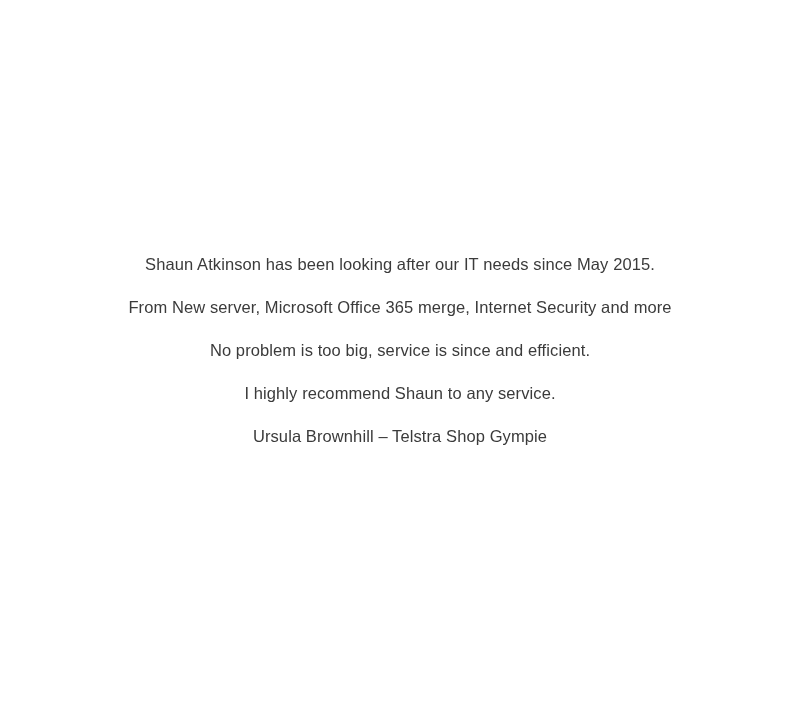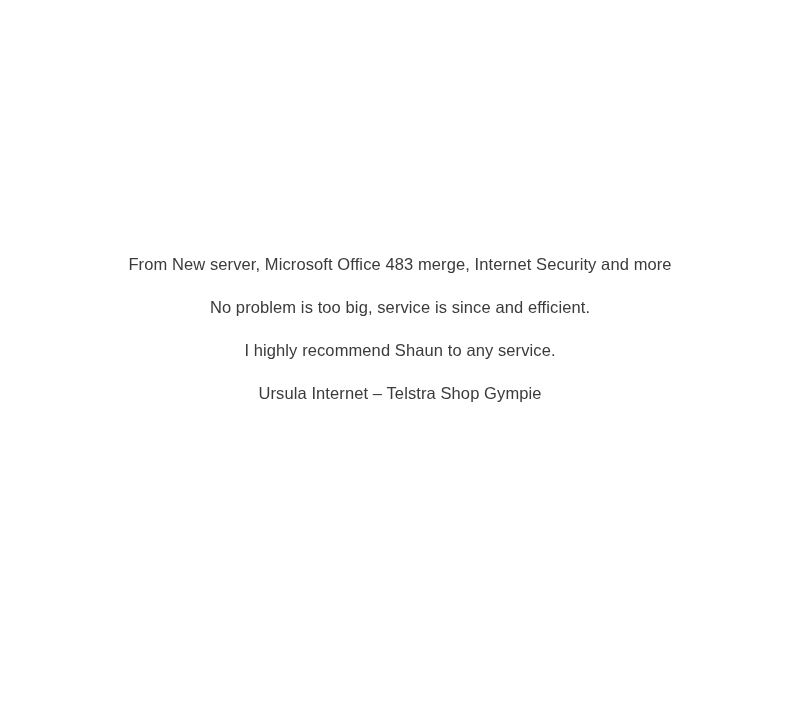--- a/index.html
+++ b/index.html
@@ -36,18 +36,19 @@
   }
   .testimonial-line.attribution {
     color: #3b3b3b;
   }
 </style>
 </head>
 <body>
 
 <div class="page">
   <div class="testimonial">
-    <div class="testimonial-line">From New server, Microsoft Office 483 merge, Internet Security and more</div>
+    <div class="testimonial-line">Shaun Atkinson has been looking after our IT needs since May 2015.</div>
+    <div class="testimonial-line">From New server, Microsoft Office 365 merge, Internet Security and more</div>
     <div class="testimonial-line">No problem is too big, service is since and efficient.</div>
     <div class="testimonial-line">I highly recommend Shaun to any service.</div>
-    <div class="testimonial-line attribution">Ursula Internet – Telstra Shop Gympie</div>
+    <div class="testimonial-line attribution">Ursula Brownhill – Telstra Shop Gympie</div>
   </div>
 </div>
 
 </body></html>

